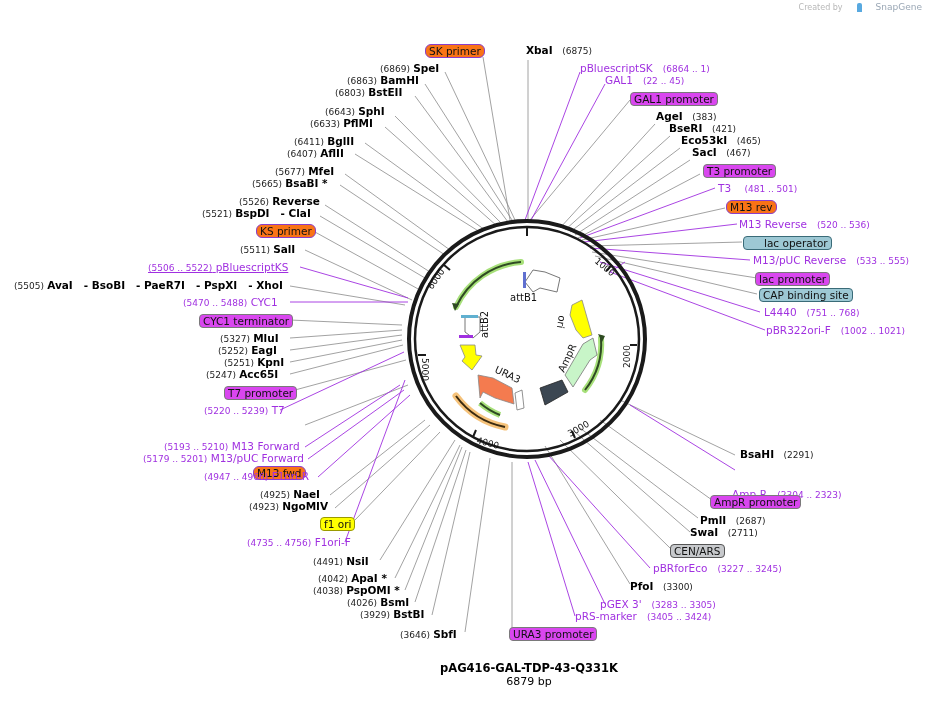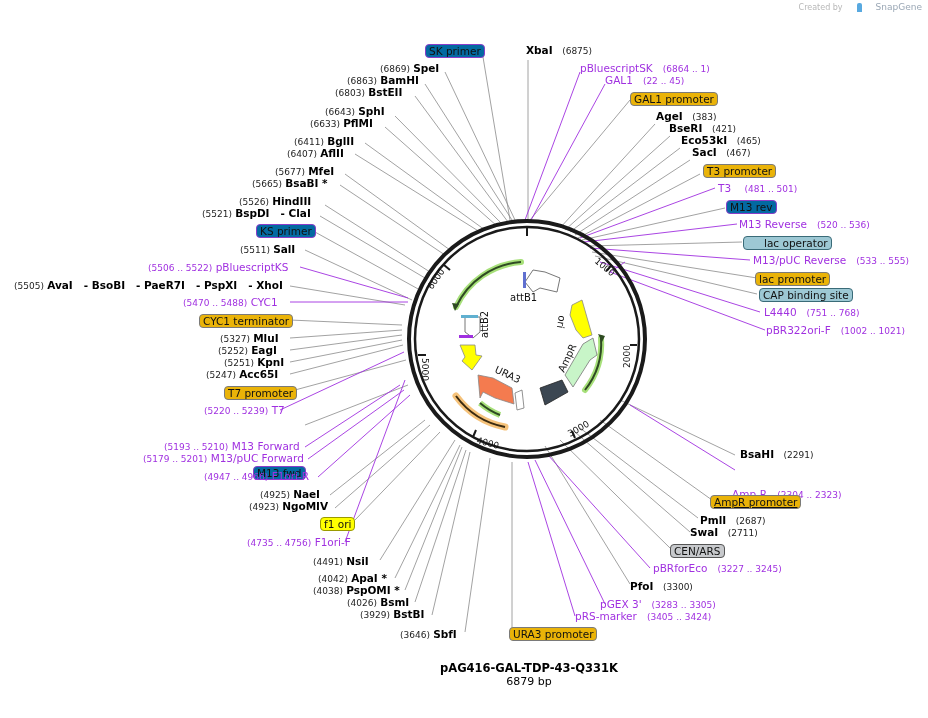--- a/index.html
+++ b/index.html
@@ -6,22 +6,22 @@
   body { width: 928px; height: 718px; position: relative; overflow: hidden; font-family: "DejaVu Sans", sans-serif; }
   #map { position: absolute; left: 0; top: 0; width: 928px; height: 718px; }
   .credit { position: absolute; right: 6px; top: 2px; font-size: 8px; color: #b8b8b8; display: flex; align-items: center; gap: 14px; }
   .credit .brand { color: #9aa7b5; font-size: 9px; }
   .credit .logo { width: 5px; height: 9px; background: #58a9e0; border-radius: 2px 2px 0 0; display: inline-block; }
   .lbl { position: absolute; white-space: nowrap; font-size: 10px; line-height: 12px; }
   .enz { font-weight: bold; color: #000; font-size: 10.5px; }
   .pos { color: #222; font-size: 9px; font-weight: normal; }
   .primer { color: #a030e0; font-size: 10.5px; }
   .primer .pos { color: #a030e0; }
-  .box { border: 1px solid #7a7a7a; border-radius: 4px; padding: 0 3px; font-size: 10.5px; color: #111; background: #eab308; line-height: 12px; }
-  .box.purple { background: #0369a1; border-color: #8a3ec9; }
+  .box { border: 1px solid #7a7a7a; border-radius: 4px; padding: 0 3px; font-size: 10.5px; color: #111; background: #d946ef; line-height: 12px; }
+  .box.purple { background: #f97316; border-color: #8a3ec9; border-radius: 6px; }
   .box.teal { background: #9dc8d4; border-color: #3a6b78; }
   .box.yellow { background: #ffff00; border-color: #9a9a00; }
   .box.gray { background: #c7c9cc; border-color: #555; }
   .title { position: absolute; left: 0; width: 1058px; top: 661px; text-align: center; font-weight: bold; font-size: 11.5px; color: #000; }
   .subtitle { position: absolute; left: 0; width: 1058px; top: 675px; text-align: center; font-size: 11px; color: #000; }
 </style>
 </head>
 <body>
 
 <div id="map">
@@ -171,25 +171,25 @@
 
 <div class="lbl" style="left:380px;top:62px;"><span class="pos">(6869)</span> <span class="enz">SpeI</span></div>
 <div class="lbl" style="left:347px;top:74px;"><span class="pos">(6863)</span> <span class="enz">BamHI</span></div>
 <div class="lbl" style="left:335px;top:86px;"><span class="pos">(6803)</span> <span class="enz">BstEII</span></div>
 <div class="lbl" style="left:325px;top:105px;"><span class="pos">(6643)</span> <span class="enz">SphI</span></div>
 <div class="lbl" style="left:310px;top:117px;"><span class="pos">(6633)</span> <span class="enz">PflMI</span></div>
 <div class="lbl" style="left:294px;top:135px;"><span class="pos">(6411)</span> <span class="enz">BglII</span></div>
 <div class="lbl" style="left:287px;top:147px;"><span class="pos">(6407)</span> <span class="enz">AflII</span></div>
 <div class="lbl" style="left:275px;top:165px;"><span class="pos">(5677)</span> <span class="enz">MfeI</span></div>
 <div class="lbl" style="left:252px;top:177px;"><span class="pos">(5665)</span> <span class="enz">BsaBI *</span></div>
-<div class="lbl" style="left:239px;top:195px;"><span class="pos">(5526)</span> <span class="enz">HindIII</span></div>
+<div class="lbl" style="left:239px;top:195px;"><span class="pos">(5526)</span> <span class="enz">Reverse</span></div>
 <div class="lbl" style="left:202px;top:207px;"><span class="pos">(5521)</span> <span class="enz" style="white-space:pre;">BspDI   - ClaI</span></div>
 <div class="lbl box purple" style="left:256px;top:224px;">KS primer</div>
 <div class="lbl" style="left:240px;top:243px;"><span class="pos">(5511)</span> <span class="enz">SalI</span></div>
-<div class="lbl primer" style="left:148px;top:261px;"><span class="pos">(5506 .. 5522)</span> <span>pBluescriptKS</span></div>
+<div class="lbl primer" style="left:148px;top:261px;text-decoration:underline;"><span class="pos">(5506 .. 5522)</span> <span>pBluescriptKS</span></div>
 <div class="lbl" style="left:14px;top:279px;"><span class="pos">(5505)</span> <span class="enz" style="white-space:pre;">AvaI   - BsoBI   - PaeR7I   - PspXI   - XhoI</span></div>
 <div class="lbl primer" style="left:183px;top:296px;"><span class="pos">(5470 .. 5488)</span> <span>CYC1</span></div>
 <div class="lbl box" style="left:199px;top:314px;">CYC1 terminator</div>
 <div class="lbl" style="left:220px;top:332px;"><span class="pos">(5327)</span> <span class="enz">MluI</span></div>
 <div class="lbl" style="left:218px;top:344px;"><span class="pos">(5252)</span> <span class="enz">EagI</span></div>
 <div class="lbl" style="left:217px;top:356px;margin-left:7px;"><span class="pos">(5251)</span> <span class="enz">KpnI</span></div>
 <div class="lbl" style="left:206px;top:368px;"><span class="pos">(5247)</span> <span class="enz">Acc65I</span></div>
 <div class="lbl box" style="left:224px;top:386px;">T7 promoter</div>
 <div class="lbl primer" style="left:204px;top:404px;"><span class="pos">(5220 .. 5239)</span> <span>T7</span></div>
 <div class="lbl box purple" style="left:253px;top:422px;margin-top:44px;">M13 fwd</div>
@@ -221,21 +221,21 @@
 <div class="lbl box purple" style="left:726px;top:200px;">M13 rev</div>
 <div class="lbl primer" style="left:739px;top:218px;"><span>M13 Reverse</span> &nbsp; <span class="pos">(520 .. 536)</span></div>
 <div class="lbl box teal" style="left:743px;top:236px;padding-left:20px;">lac operator</div>
 <div class="lbl primer" style="left:753px;top:254px;"><span>M13/pUC Reverse</span> &nbsp; <span class="pos">(533 .. 555)</span></div>
 <div class="lbl box" style="left:755px;top:272px;">lac promoter</div>
 <div class="lbl box teal" style="left:759px;top:288px;">CAP binding site</div>
 <div class="lbl primer" style="left:764px;top:306px;"><span>L4440</span> &nbsp; <span class="pos">(751 .. 768)</span></div>
 <div class="lbl primer" style="left:766px;top:324px;"><span>pBR322ori-F</span> &nbsp; <span class="pos">(1002 .. 1021)</span></div>
 <div class="lbl" style="left:740px;top:448px;"><span class="enz">BsaHI</span> &nbsp; <span class="pos">(2291)</span></div>
 <div class="lbl primer" style="left:732px;top:488px;"><span>Amp-R</span> &nbsp; <span class="pos">(2304 .. 2323)</span></div>
-<div class="lbl box" style="left:710px;top:495px;text-decoration:underline;">AmpR promoter</div>
+<div class="lbl box" style="left:710px;top:495px;">AmpR promoter</div>
 <div class="lbl" style="left:700px;top:514px;"><span class="enz">PmlI</span> &nbsp; <span class="pos">(2687)</span></div>
 <div class="lbl" style="left:690px;top:526px;"><span class="enz">SwaI</span> &nbsp; <span class="pos">(2711)</span></div>
 <div class="lbl box gray" style="left:670px;top:544px;">CEN/ARS</div>
 <div class="lbl primer" style="left:653px;top:562px;"><span>pBRforEco</span> &nbsp; <span class="pos">(3227 .. 3245)</span></div>
 <div class="lbl" style="left:630px;top:580px;"><span class="enz">PfoI</span> &nbsp; <span class="pos">(3300)</span></div>
 <div class="lbl primer" style="left:600px;top:598px;"><span>pGEX 3'</span> &nbsp; <span class="pos">(3283 .. 3305)</span></div>
 <div class="lbl primer" style="left:575px;top:610px;"><span>pRS-marker</span> &nbsp; <span class="pos">(3405 .. 3424)</span></div>
 
 <div class="title">pAG416-GAL-TDP-43-Q331K</div>
 <div class="subtitle">6879 bp</div>

